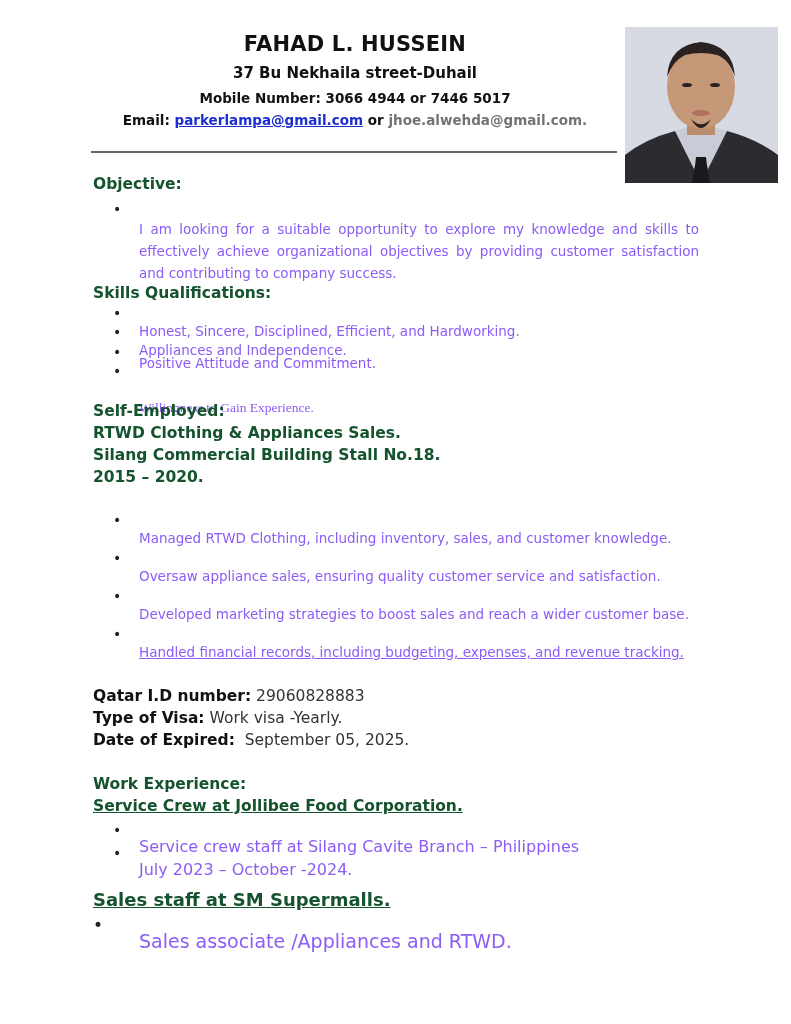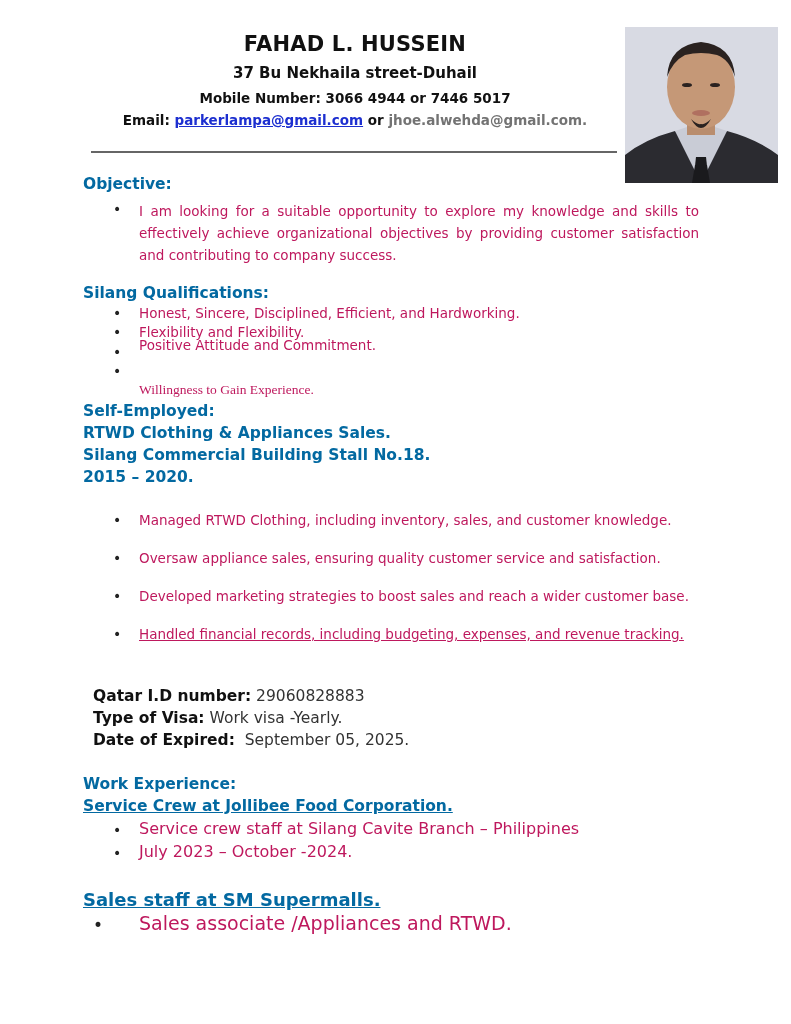--- a/index.html
+++ b/index.html
@@ -8,24 +8,24 @@
   .abs { position: absolute; }
   .hdr { left: 90px; width: 530px; text-align: center; font-weight: bold; color: #111; }
   #name { top: 32px; font-size: 21px; letter-spacing: 0.2px; }
   #addr { top: 64px; font-size: 15px; }
   #mobile { top: 90px; font-size: 13.5px; text-align: center; }
   #email { top: 112px; font-size: 13.5px; }
   #email a.l1 { color: #1d2fd0; text-decoration: underline; }
   #email a.l2 { color: #737373; text-decoration: none; }
   #rule { left: 91px; top: 151px; width: 526px; height: 2px; background: #666; }
   #photo { left: 625px; top: 27px; width: 153px; height: 156px; background: #d9dbe4; overflow: hidden; }
-  .h { left: 83px; font-weight: bold; font-size: 15.5px; color: #0369a1; }
+  .h { left: 93px; font-weight: bold; font-size: 15.5px; color: #14532d; }
   .ul { text-decoration: underline; }
   .bl { position: absolute; left: 113px; font-size: 14px; color: #222; }
-  .bt { position: absolute; left: 139px; font-size: 13.5px; color: #be185d; line-height: 19.5px; }
+  .bt { position: absolute; left: 139px; font-size: 13.5px; color: #8b5cf6; line-height: 19.5px; margin-top: 18px; }
   .just { text-align: justify; text-align-last: left; width: 560px; }
   .lbl { font-weight: bold; color: #111; }
   .val { color: #333; font-weight: normal; }
   .big { font-size: 17px; }
 </style>
 </head>
 <body>
 
 <div id="name" class="abs hdr">FAHAD L. HUSSEIN</div>
 <div id="addr" class="abs hdr">37 Bu Nekhaila street-Duhail</div>
@@ -58,26 +58,26 @@
     <ellipse cx="76" cy="86" rx="9" ry="3" fill="#b07060"></ellipse>
 
     <path d="M66 92 Q76 110 86 92 Q80 98 76 97 Q72 98 66 92 Z" fill="#2a2220"></path>
   </svg>
 </div>
 
 <div class="abs h" style="top:175px;">Objective:</div>
 <span class="bl" style="top:201px;">•</span>
 <div class="bt just" style="top:200px; line-height:22px;">I am looking for a suitable opportunity to explore my knowledge and skills to effectively achieve organizational objectives by providing customer satisfaction and contributing to company success.</div>
 
-<div class="abs h" style="top:284px;">Silang Qualifications:</div>
+<div class="abs h" style="top:284px;">Skills Qualifications:</div>
 <div>
   <span class="bl" style="top:305px;">•</span>
   <div class="bt" style="top:304px;">Honest, Sincere, Disciplined, Efficient, and Hardworking.</div>
   <span class="bl" style="top:324px;">•</span>
-  <div class="bt" style="top:323px;">Flexibility and Flexibility.</div>
+  <div class="bt" style="top:323px;">Appliances and Independence.</div>
   <span class="bl" style="top:344px;">•</span>
   <div class="bt" style="top:336px;">Positive Attitude and Commitment.</div>
   <span class="bl" style="top:363px;">•</span>
   <div class="bt" style="top:380px;font-family:Liberation Serif, serif;">Willingness to Gain Experience.</div>
 </div>
 
 <div class="abs h" style="top:402px;">Self-Employed:</div>
 <div class="abs h" style="top:424px;">RTWD Clothing &amp; Appliances Sales.</div>
 <div class="abs h" style="top:446px;">Silang Commercial Building Stall No.18.</div>
 <div class="abs h" style="top:468px;">2015 – 2020.</div>

